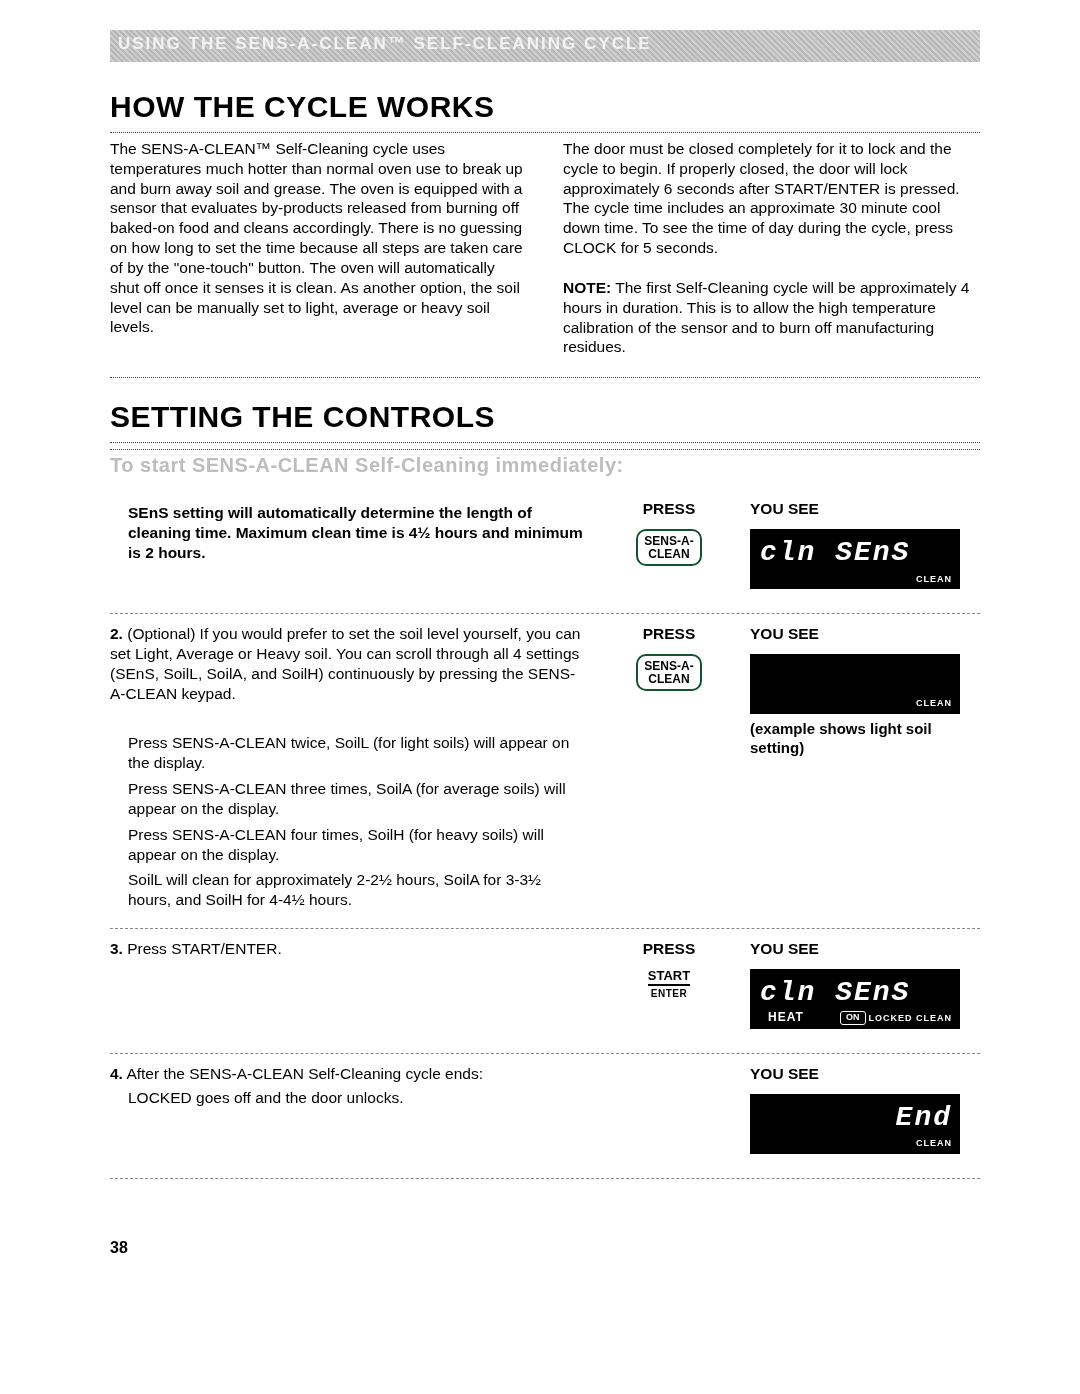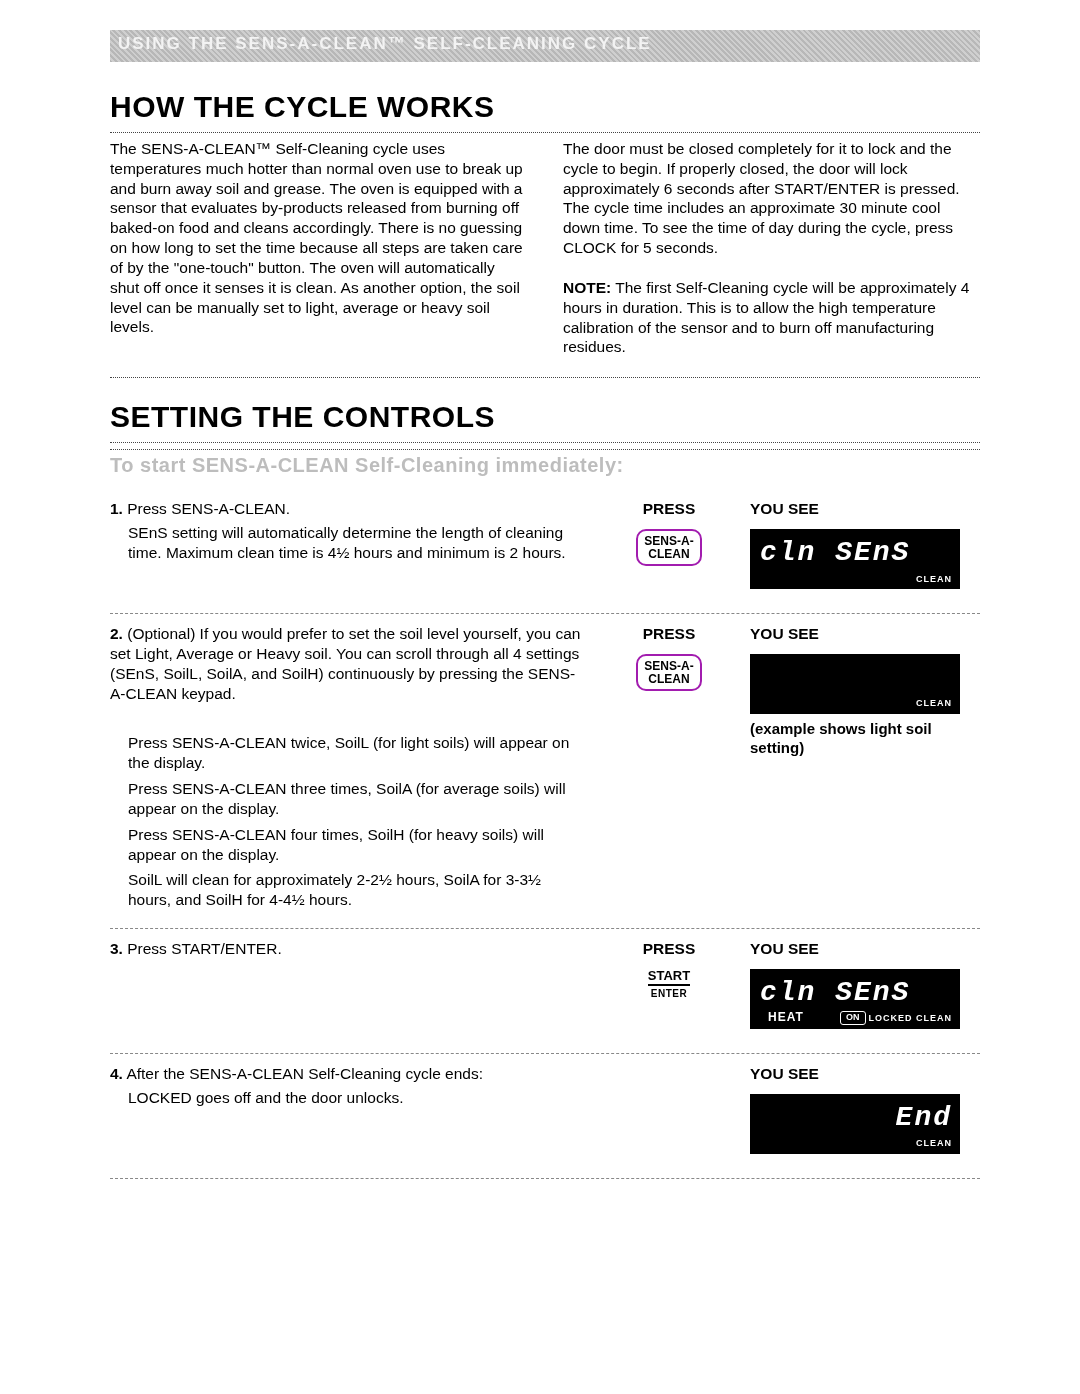--- a/index.html
+++ b/index.html
@@ -80,21 +80,21 @@
     flex: 0 0 230px;
   }
   .label-head {
     font-weight: bold;
     font-size: 15.5px;
     margin-bottom: 10px;
     display: block;
   }
   .keypad {
     display: inline-block;
-    border: 2px solid #a21caf;
+    border: 2px solid #14532d;
     border-radius: 10px;
     padding: 4px 6px;
     font-size: 12px;
     font-weight: bold;
     line-height: 1.05;
     text-align: center;
     min-width: 50px;
   }
   .start-btn {
     font-weight: bold;
@@ -187,22 +187,21 @@
   <div class="underline"></div>
 
   <h1 style="margin-top:22px;">SETTING THE CONTROLS</h1>
   <div class="underline"></div>
   <div class="dotline-top"></div>
 
   <div class="sub-head">To start SENS-A-CLEAN Self-Cleaning immediately:</div>
 
   <div class="step-row">
     <div class="col-instr">
-      <span class="lead"><span class="stepnum">1.</span><span> Press SENS-A-CLEAN.</span></span>
-      <span class="sub" style="padding-left:18px;">SEnS setting will automatically determine the length of cleaning time. Maximum clean time is 4½ hours and minimum is 2 hours.</span>
+      <span class="sub" style="padding-left:18px;font-weight:bold;">SEnS setting will automatically determine the length of cleaning time. Maximum clean time is 4½ hours and minimum is 2 hours.</span>
     </div>
     <div class="col-press">
       <span class="label-head">PRESS</span>
       <div class="keypad">
         <div>SENS-A-</div>
         <div>CLEAN</div>
       </div>
     </div>
     <div class="col-see">
       <span class="label-head">YOU SEE</span>
@@ -269,14 +268,15 @@
     <div class="col-press"></div>
     <div class="col-see">
       <span class="label-head">YOU SEE</span>
       <div class="display">
         <div class="main right">End</div>
         <div class="corner">CLEAN</div>
       </div>
     </div>
   </div>
 
+  <div class="page-num">38</div>
 
 </div>
 
 </body></html>

